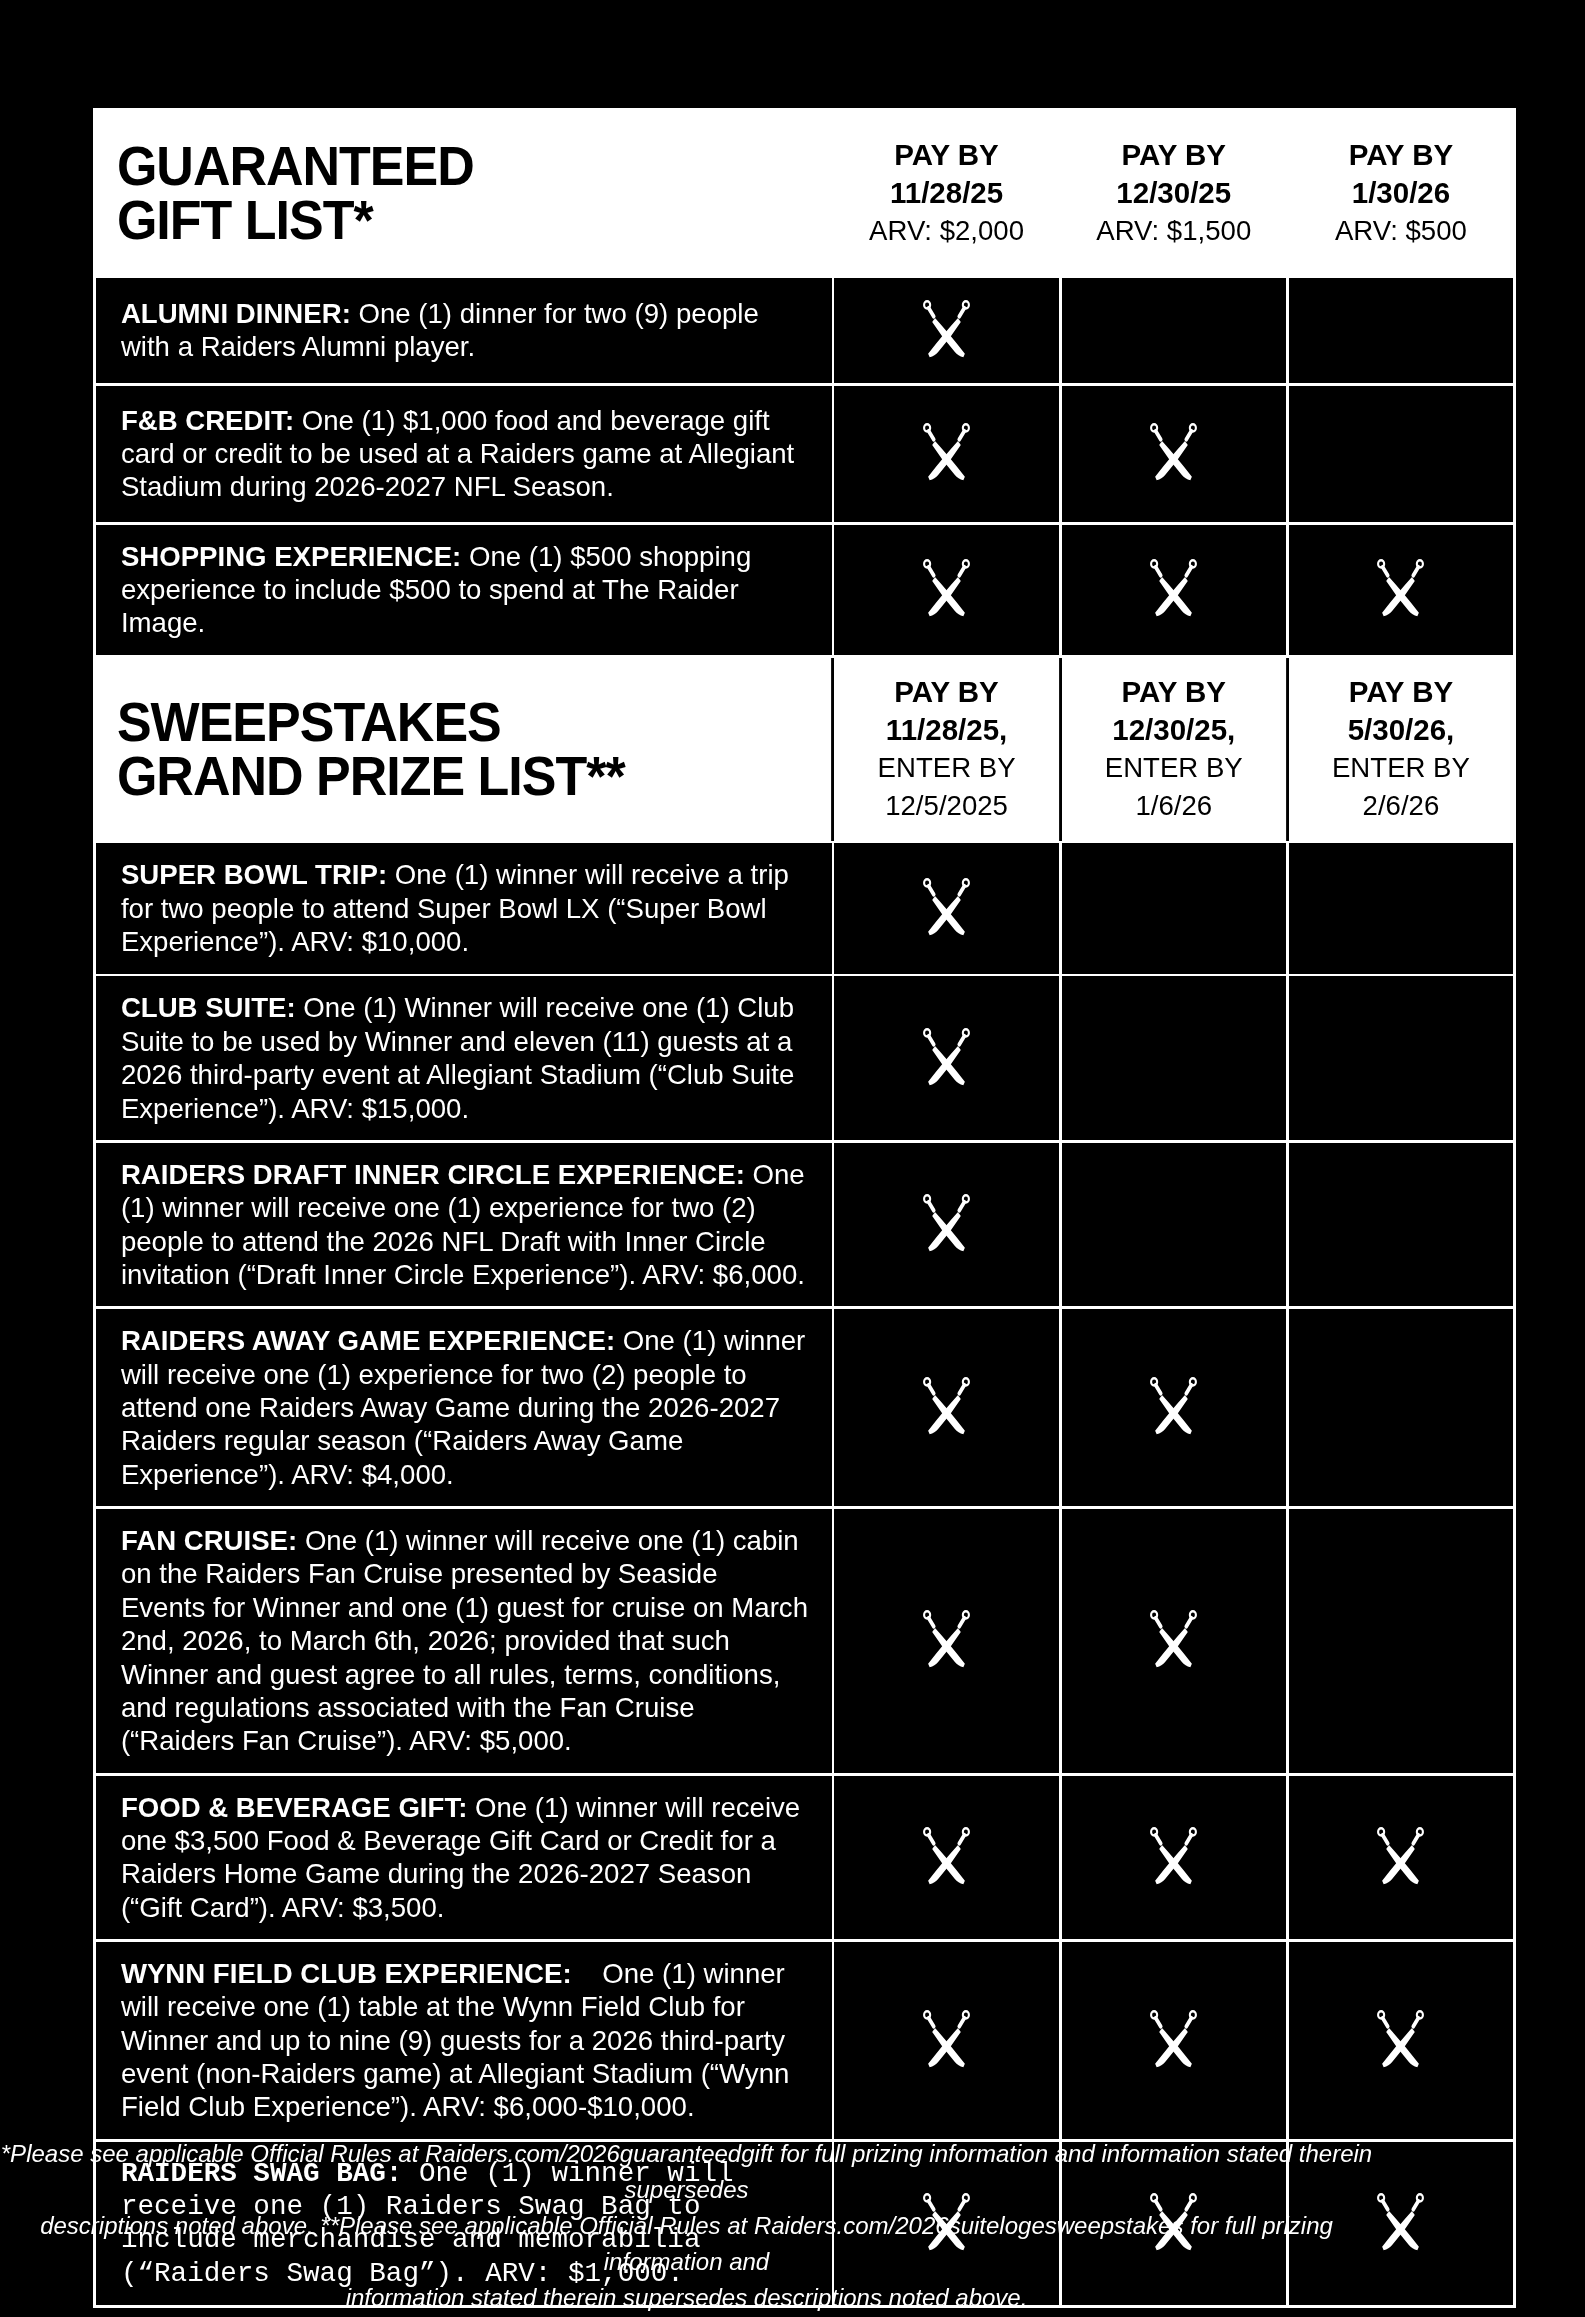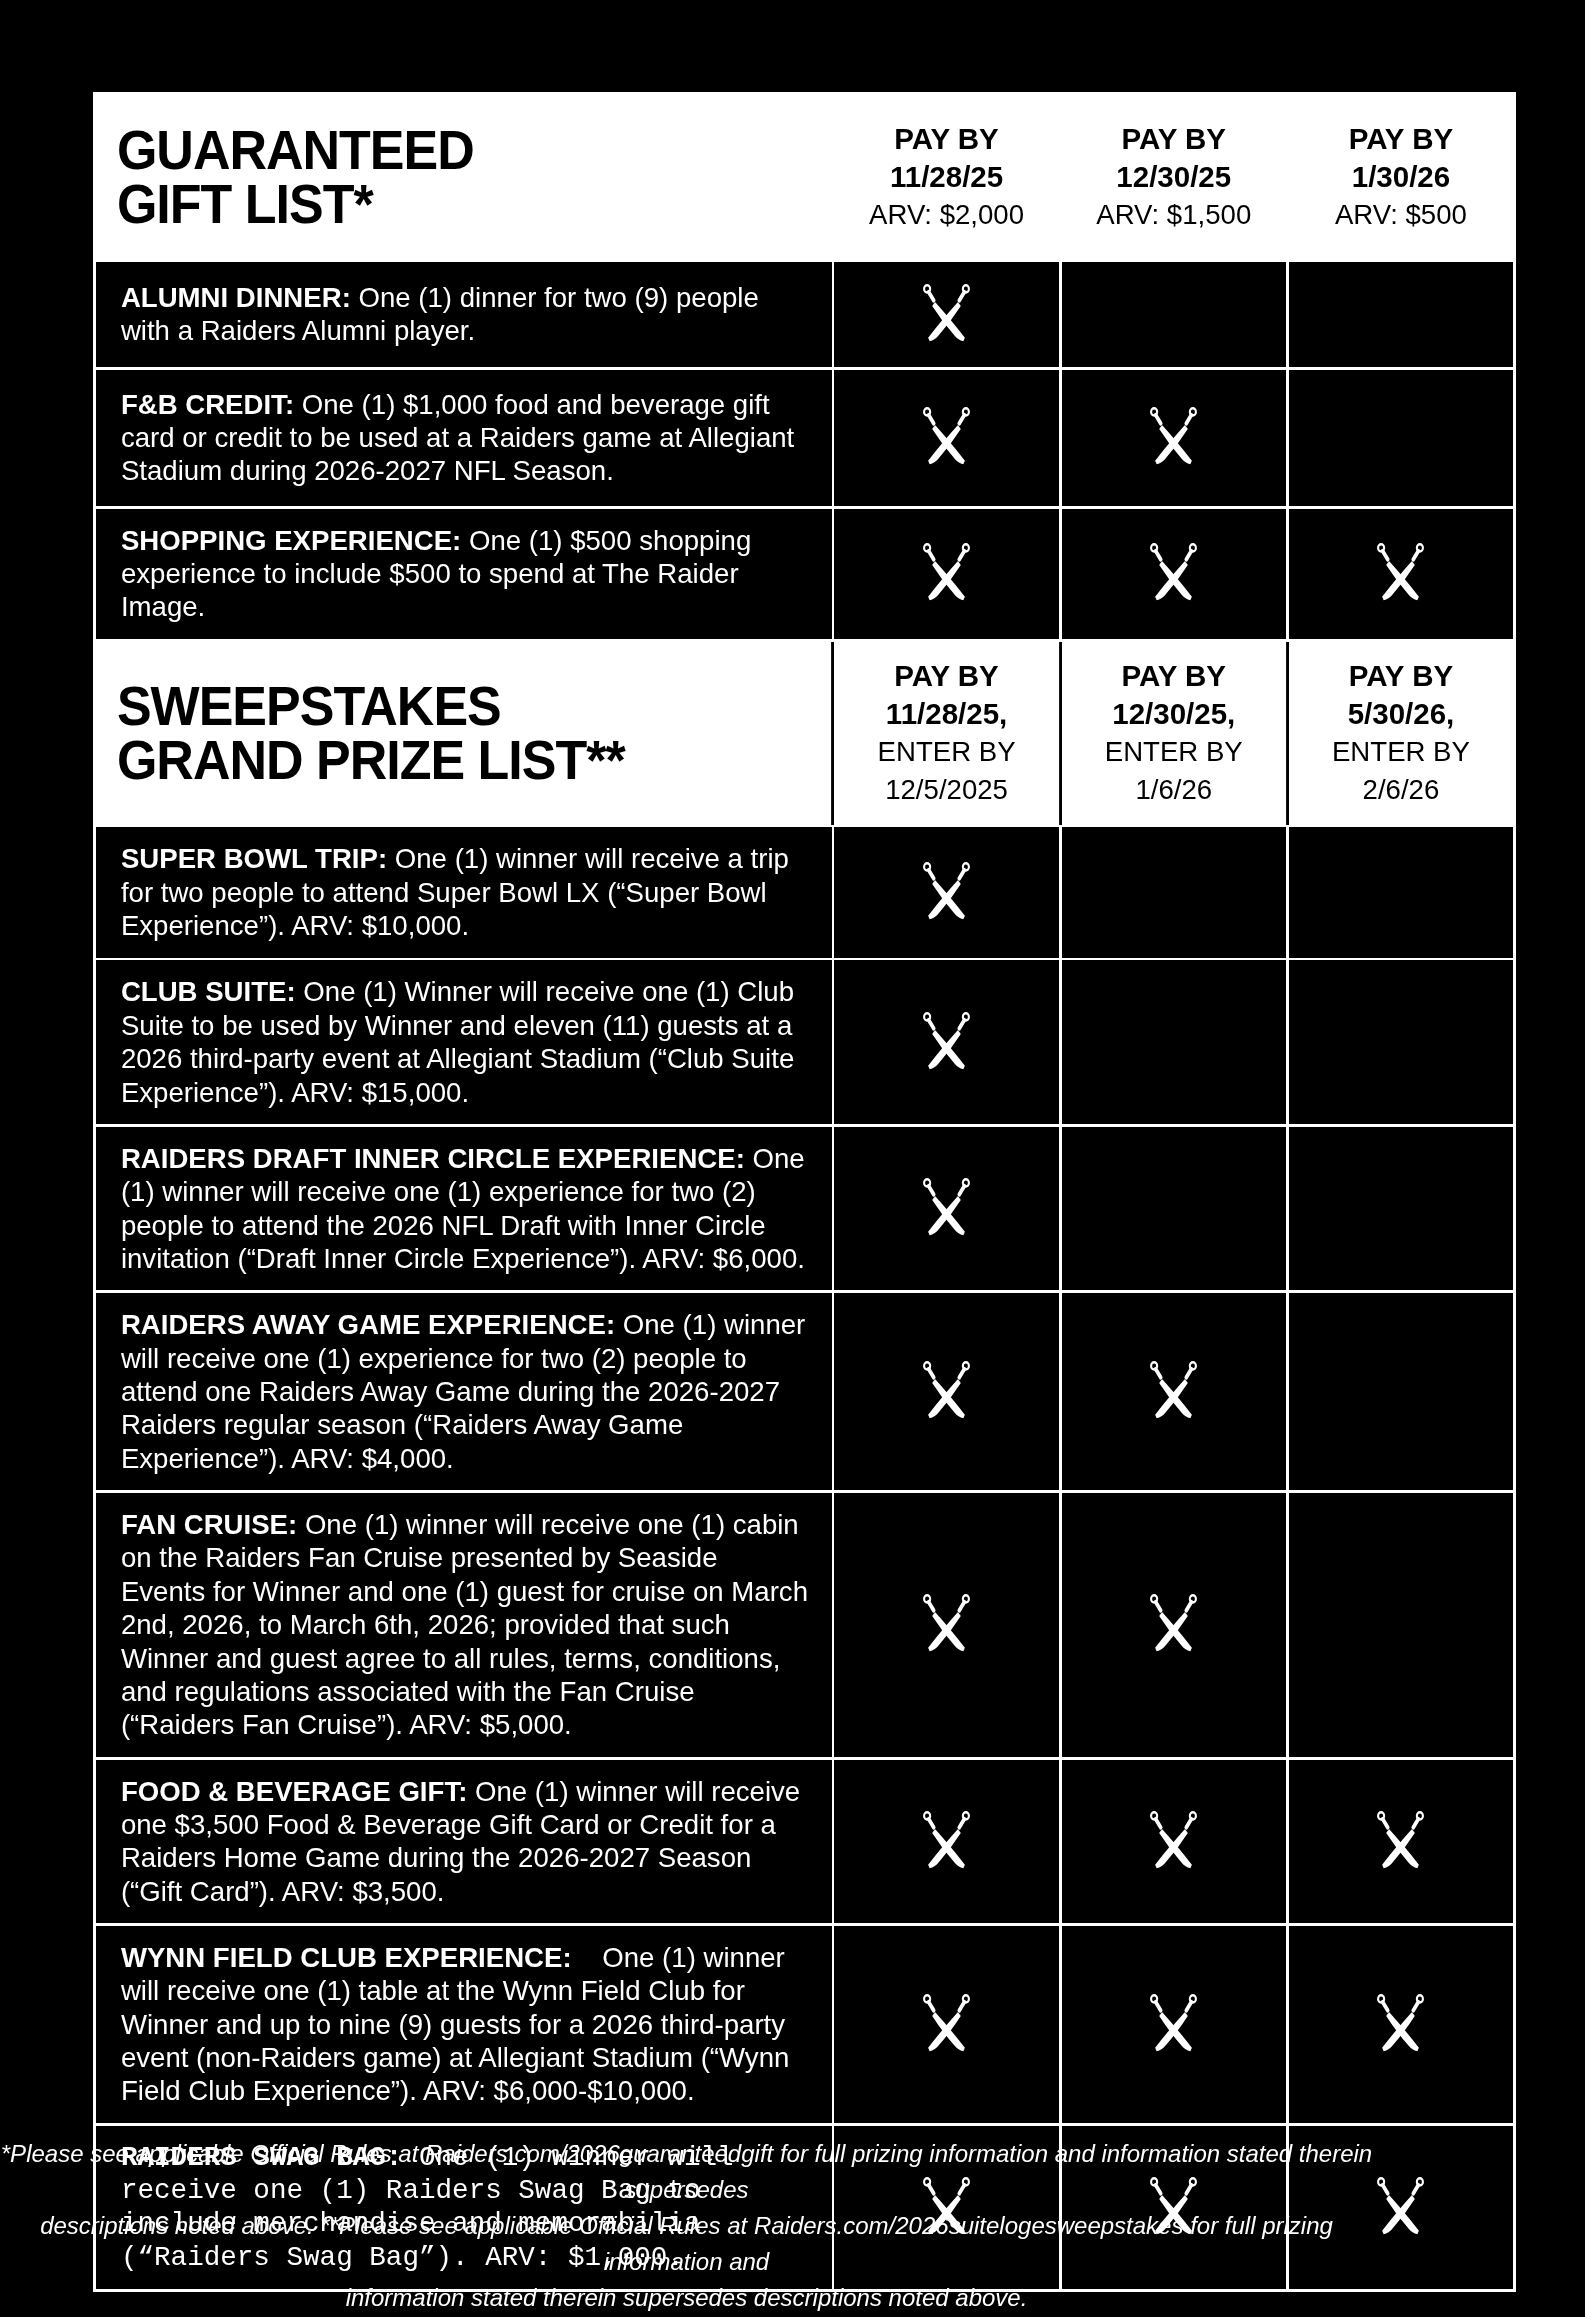--- a/index.html
+++ b/index.html
@@ -5,21 +5,21 @@
   * { margin:0; padding:0; box-sizing:border-box; }
   html,body { background:#000; }
   body {
     width:1586px; height:2318px;
     position:relative;
     font-family:"Liberation Sans", sans-serif;
     color:#fff;
     overflow:hidden;
   }
   .table-wrap {
-    position:absolute; left:93px; top:92px; width:1423px;
+    position:absolute; left:93px; top:108px; width:1423px;
     background:#fff; padding:2.9px;
   }
   .grid {
     display:grid;
     grid-template-columns: 774fr 236fr 236fr 236fr;
     gap:2.9px;
     background:#fff;
   }
   
   .band { background:#fff; color:#000; }

